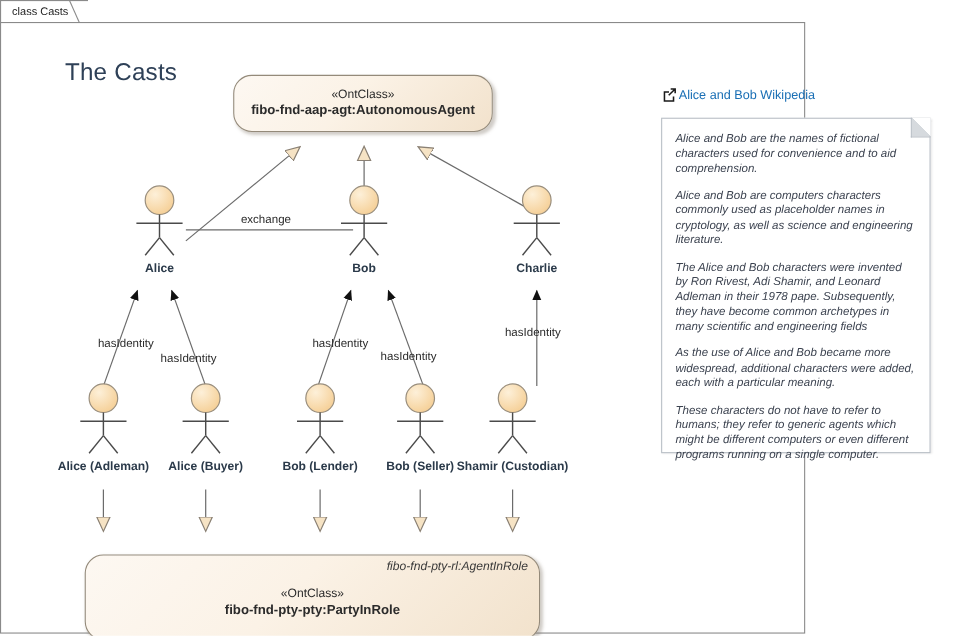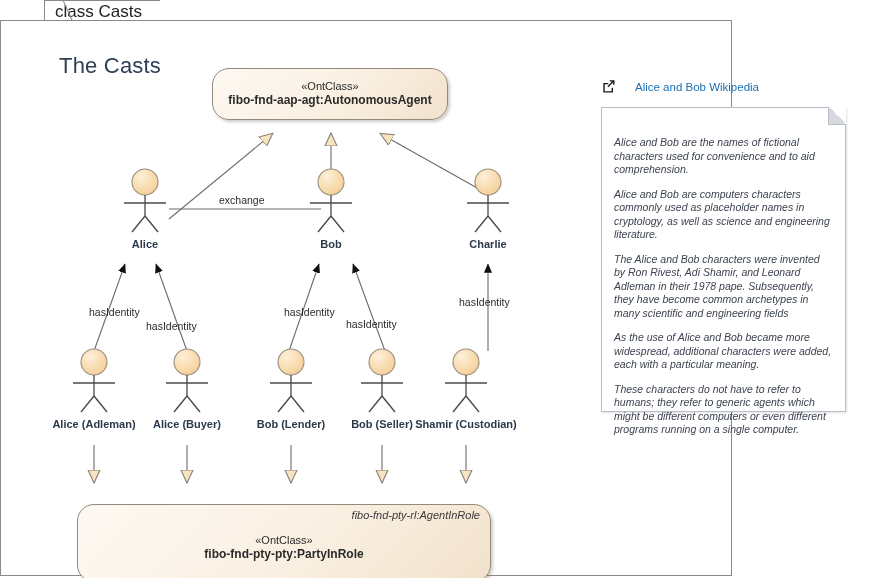--- a/index.html
+++ b/index.html
@@ -6,24 +6,24 @@
   body{
     width:878px;height:578px;overflow:hidden;position:relative;
     font-family:"Liberation Sans", sans-serif;
     color:#333333;
   }
   
   .tab-strip{position:absolute;left:0;top:0;width:878px;height:21px;}
   .tab{
     position:absolute;left:0;top:0;height:20px;box-sizing:border-box;
     padding:2px 18px 0 10px;
-    font-size:17px;color:#222;background:#ffffff;
+    font-size:10px;color:#222;background:#ffffff;
     border-top:1px solid #8a8a8a;border-left:1px solid #8a8a8a;
     border-right:none;border-bottom:none;
-    white-space:nowrap;line-height:17px;margin-left:44px;
+    white-space:nowrap;line-height:17px;
   }
   .tab-slant{
     position:absolute;left:62px;top:0;width:22px;height:21px;overflow:hidden;
   }
   .tab-slant:before{
     content:"";position:absolute;left:0;top:-1px;width:30px;height:30px;
     border-left:1px solid #8a8a8a;
     transform:rotate(-24deg);transform-origin:top left;
   }
   
@@ -62,32 +62,32 @@
   }
   
   .edge-label{
     position:absolute;font-size:10.5px;color:#2b2b2b;white-space:nowrap;
   }
   .note{
     position:absolute;left:600px;top:86px;width:245px;height:305px;
     box-sizing:border-box;background:#ffffff;
     border:1px solid #b9bfc6;
     box-shadow:1px 1px 2px rgba(0,0,0,.12);
-    padding:28px 12px 0 12px;
+    padding:12px 12px 0 12px;
   }
   .note .fold{
     position:absolute;right:-1px;top:-1px;width:17px;height:17px;
     background:linear-gradient(225deg,#ffffff 50%, #d6dade 50%);
     border-left:1px solid #b9bfc6;border-bottom:1px solid #b9bfc6;
   }
   .note p{
     margin:0 0 11px 0;font-size:10.5px;line-height:13.5px;
     font-style:italic;color:#3c4350;
   }
-  .link-row{position:absolute;left:600px;top:58px;display:flex;align-items:center;gap:19px;}
+  .link-row{position:absolute;left:600px;top:58px;display:flex;align-items:center;gap:1px;}
   .link-text{font-size:11.5px;color:#1a6fb5;}
   .ext-icon{width:15px;height:15px;display:block;}
   svg{display:block;}
 </style>
 </head>
 <body>
 
 <div class="tab-strip">
   <div class="tab">
     <span>class Casts</span>

